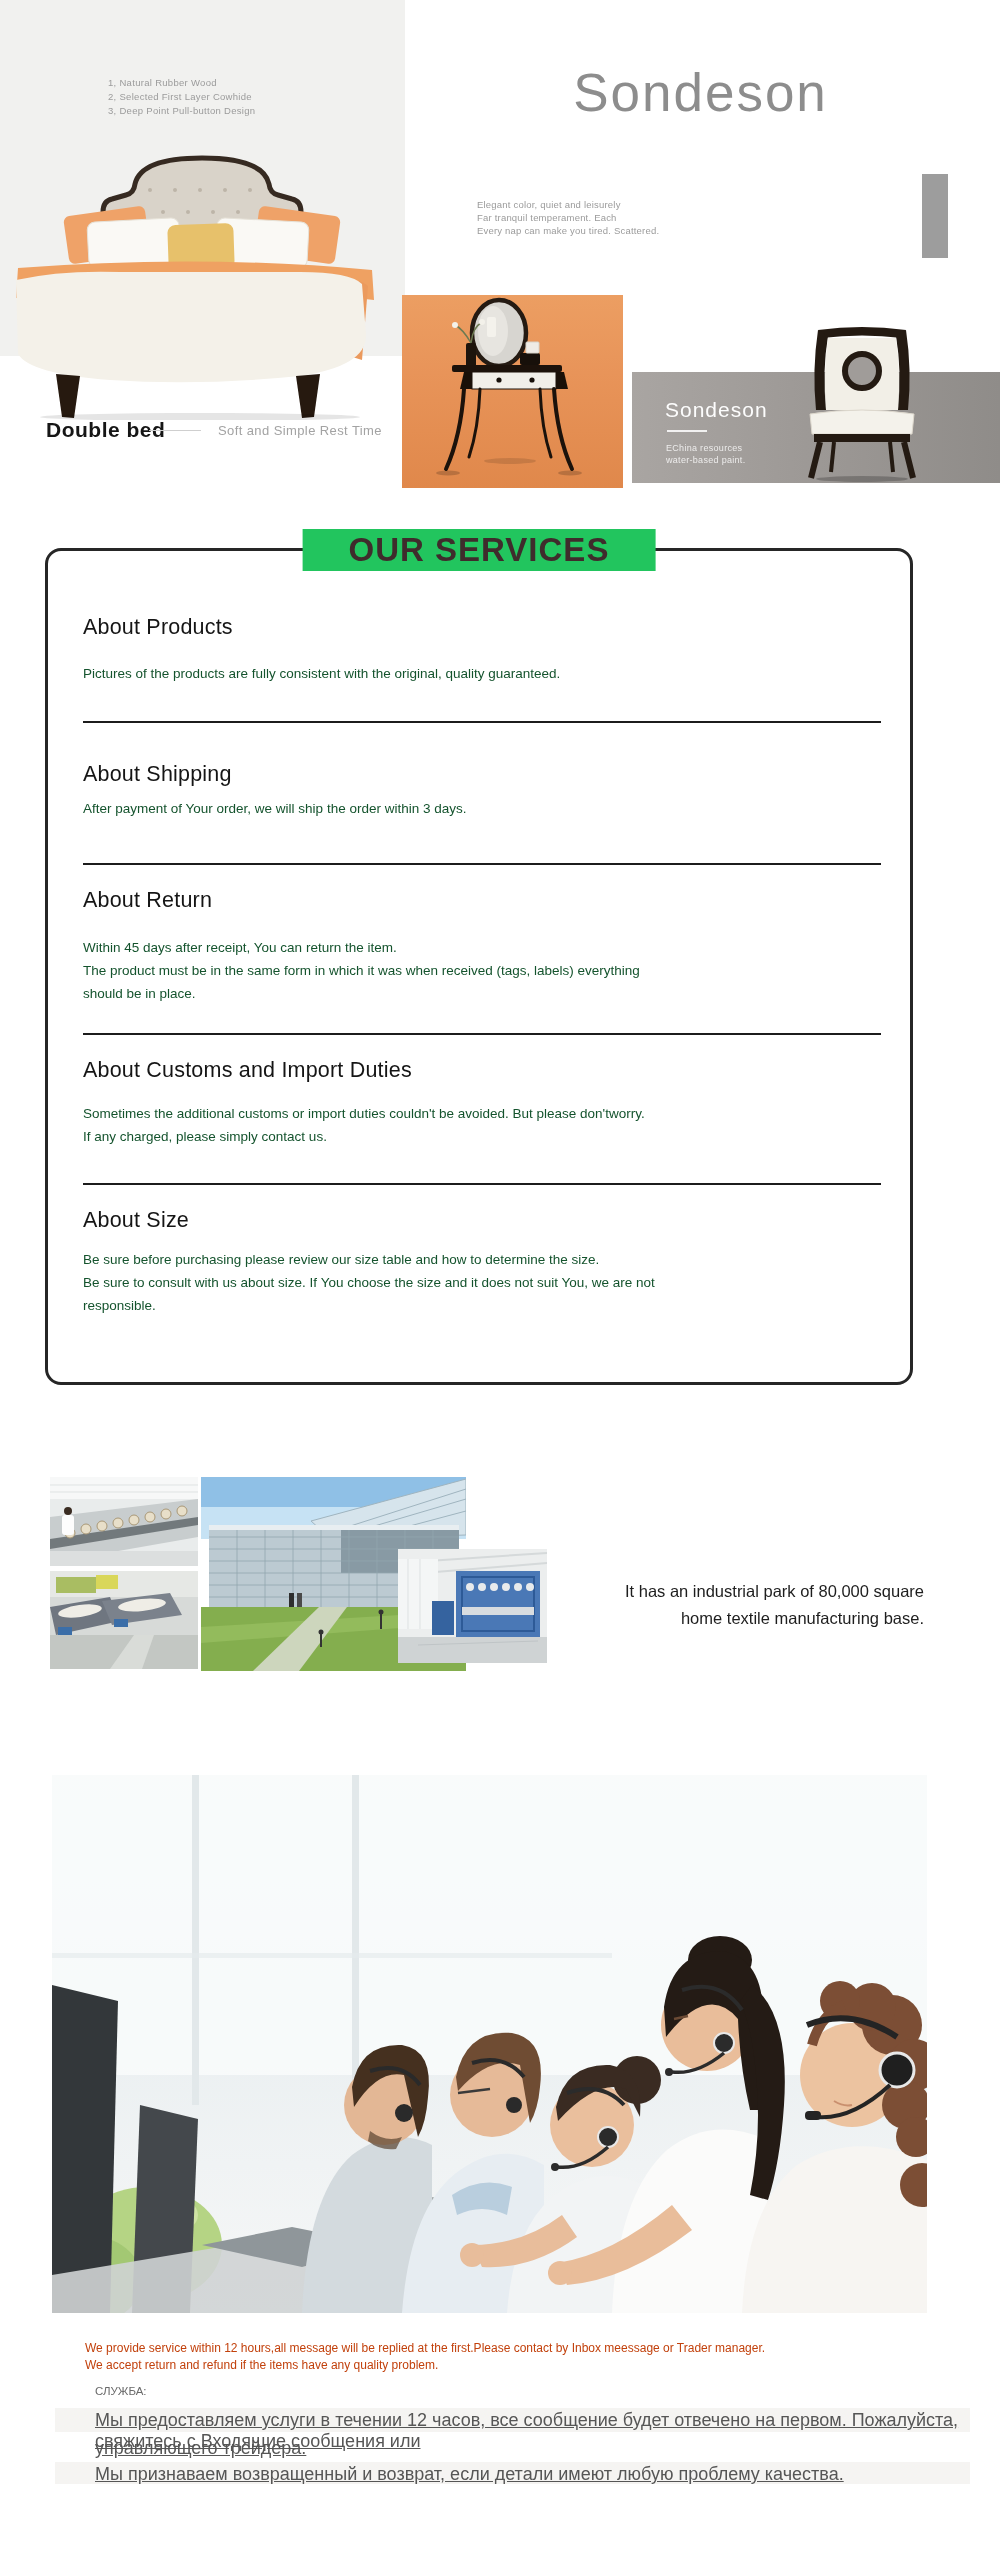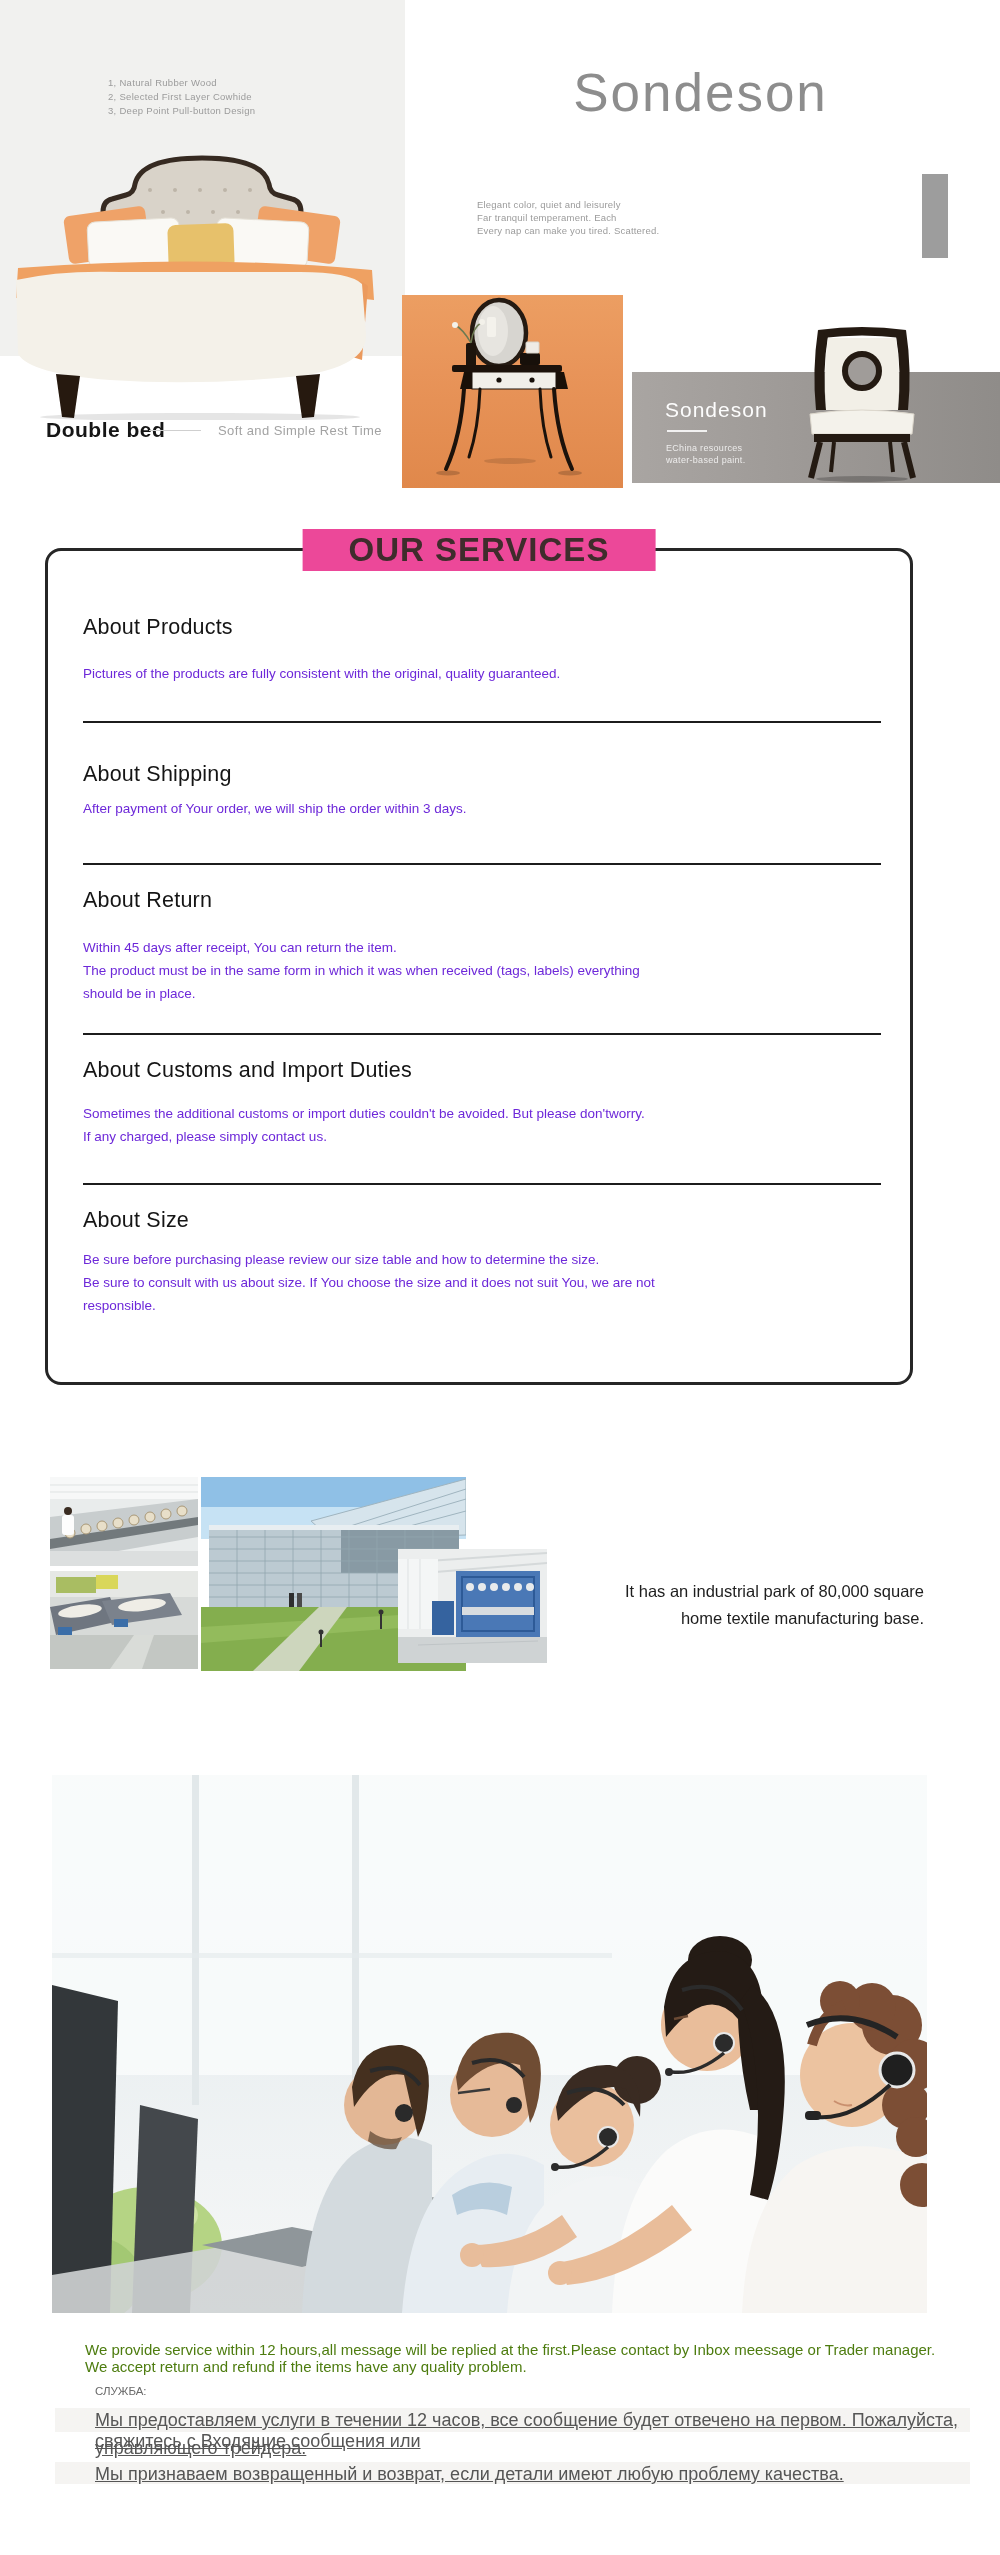--- a/index.html
+++ b/index.html
@@ -20,32 +20,32 @@
   .band-brand{left:33px;top:26px;font-size:21px;color:#fdfdfd;letter-spacing:1px;position:absolute;}
   .band-underline{left:35px;top:58px;width:40px;height:2px;background:rgba(255,255,255,.85);position:absolute;}
   .band-caption{left:34px;top:70px;font-size:9px;line-height:12px;color:rgba(255,255,255,.8);position:absolute;letter-spacing:.3px;}
   .chair-svg{left:798px;top:326px;z-index:2;}
   .product-name{left:46px;top:418px;font-size:21px;font-weight:bold;color:#161616;letter-spacing:.5px;}
   .product-divider{left:149px;top:430px;width:52px;height:1px;background:#cfcfcf;}
   .product-caption{left:218px;top:423px;font-size:13px;color:#a3a3a3;letter-spacing:.4px;}
 
   
   .svc-box{left:45px;top:548px;width:862px;height:831px;border:3px solid #262626;border-radius:16px;background:#fff;}
-  .svc-title{position:absolute;top:-22px;left:50%;transform:translateX(-50%);background:#ec4899;
+  .svc-title{position:absolute;top:-22px;left:50%;transform:translateX(-50%);background:#22c55e;
              padding:0 46px;font-size:33px;font-weight:bold;color:#3f2c2c;letter-spacing:1px;white-space:nowrap;line-height:42px;}
   .svc-h{position:absolute;left:35px;font-size:21.5px;color:#151515;letter-spacing:.2px;}
-  .svc-p{position:absolute;left:35px;font-size:13.5px;line-height:23px;color:#6d28d9;}
+  .svc-p{position:absolute;left:35px;font-size:13.5px;line-height:23px;color:#14532d;}
   .svc-divider{position:absolute;left:35px;width:798px;height:2px;background:#1c1c1c;}
 
   
   .factory-caption{right:76px;top:1578px;text-align:right;font-size:16.5px;line-height:27px;color:#1e1e1e;}
 
   
   .ft-strip{background:#f5f4f2;}
-  .ft-en{left:85px;font-size:15px;color:#4d7c0f;text-align:center;}
+  .ft-en{left:85px;font-size:12px;color:#c2410c;text-align:center;}
   .ft-label{left:95px;top:2385px;font-size:11.5px;color:#6a6a6a;}
   .ft-ru{left:95px;font-size:18px;color:#565656;text-decoration:underline;}
 </style>
 </head>
 <body>
 
 <div id="page">
 
   <div class="abs bed-panel">
     <div class="abs bed-features" style="left:108px;top:76px;">

